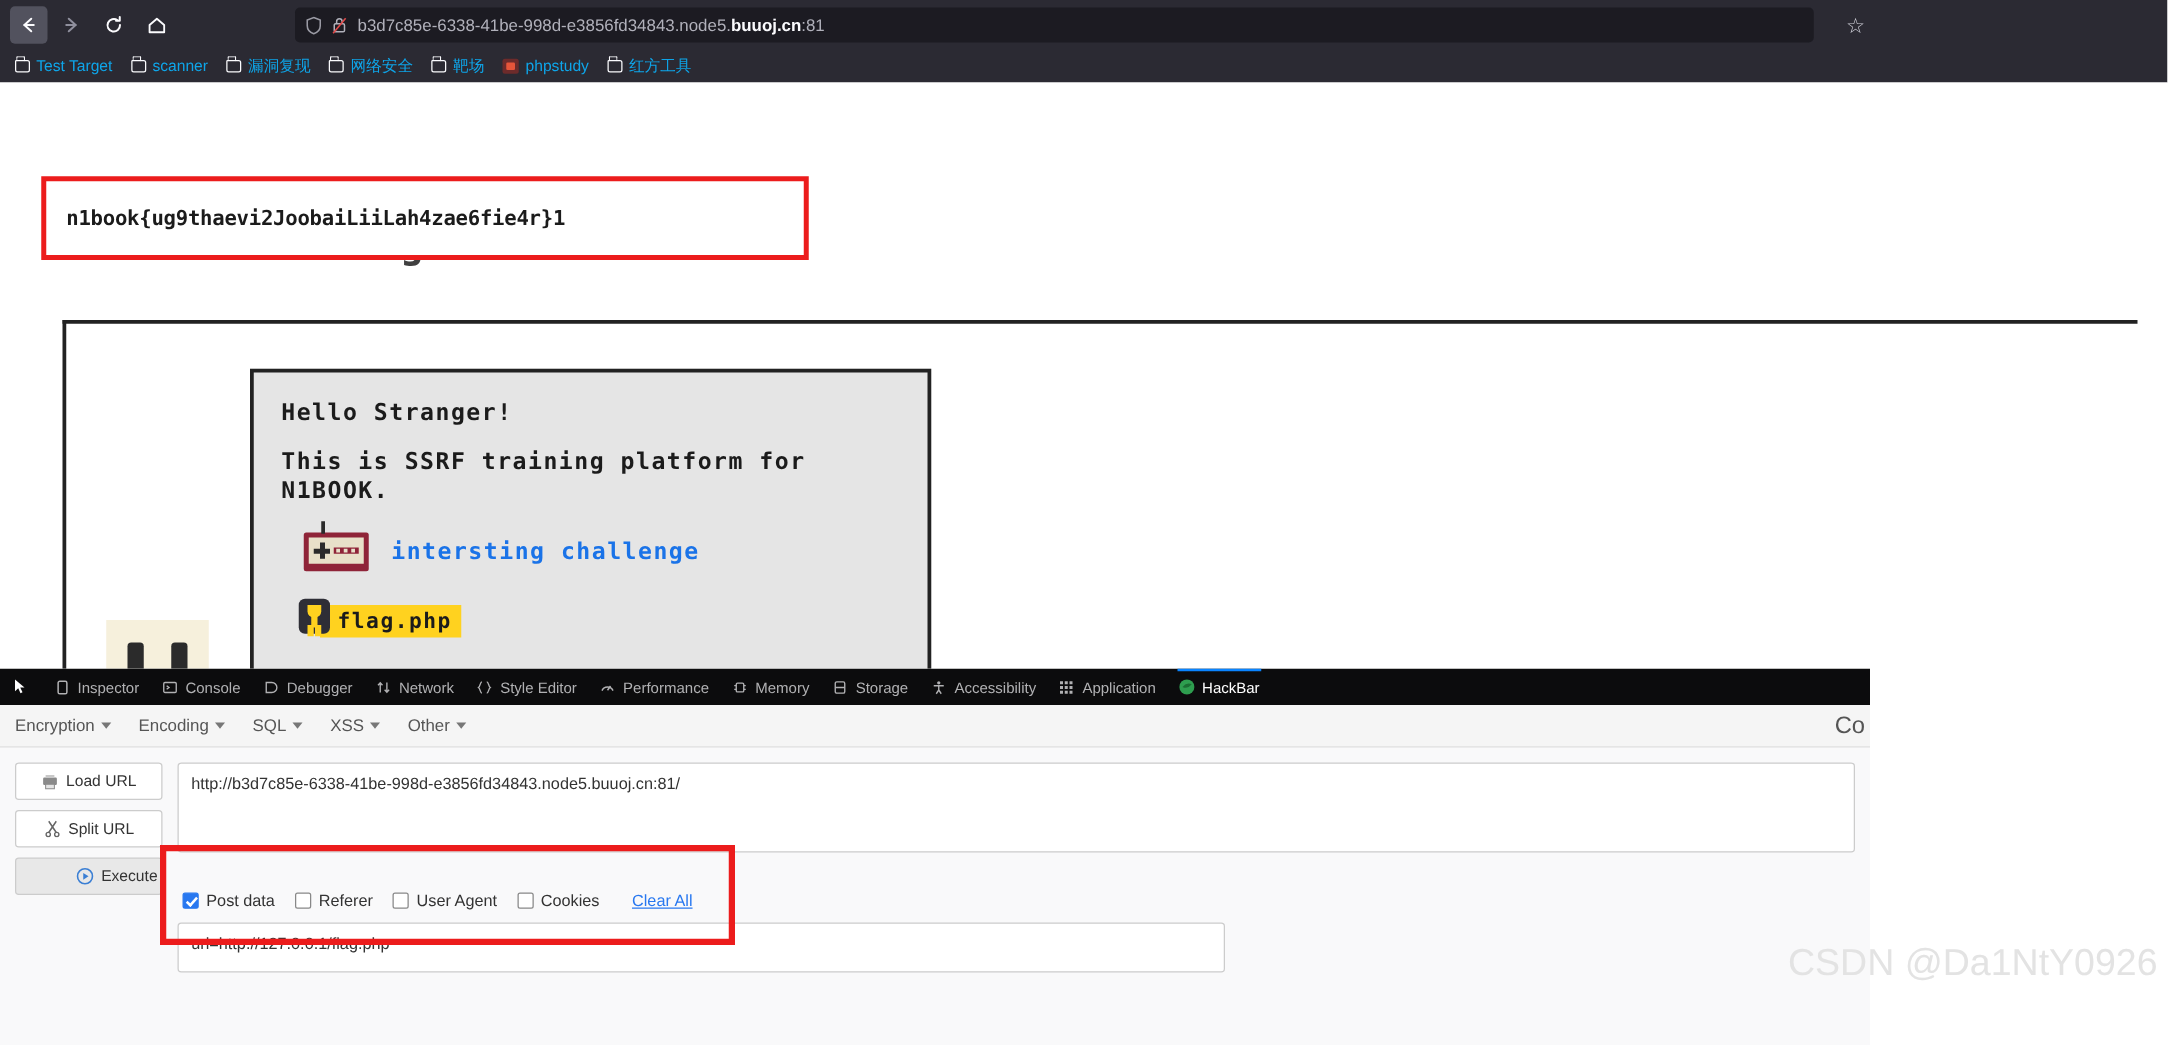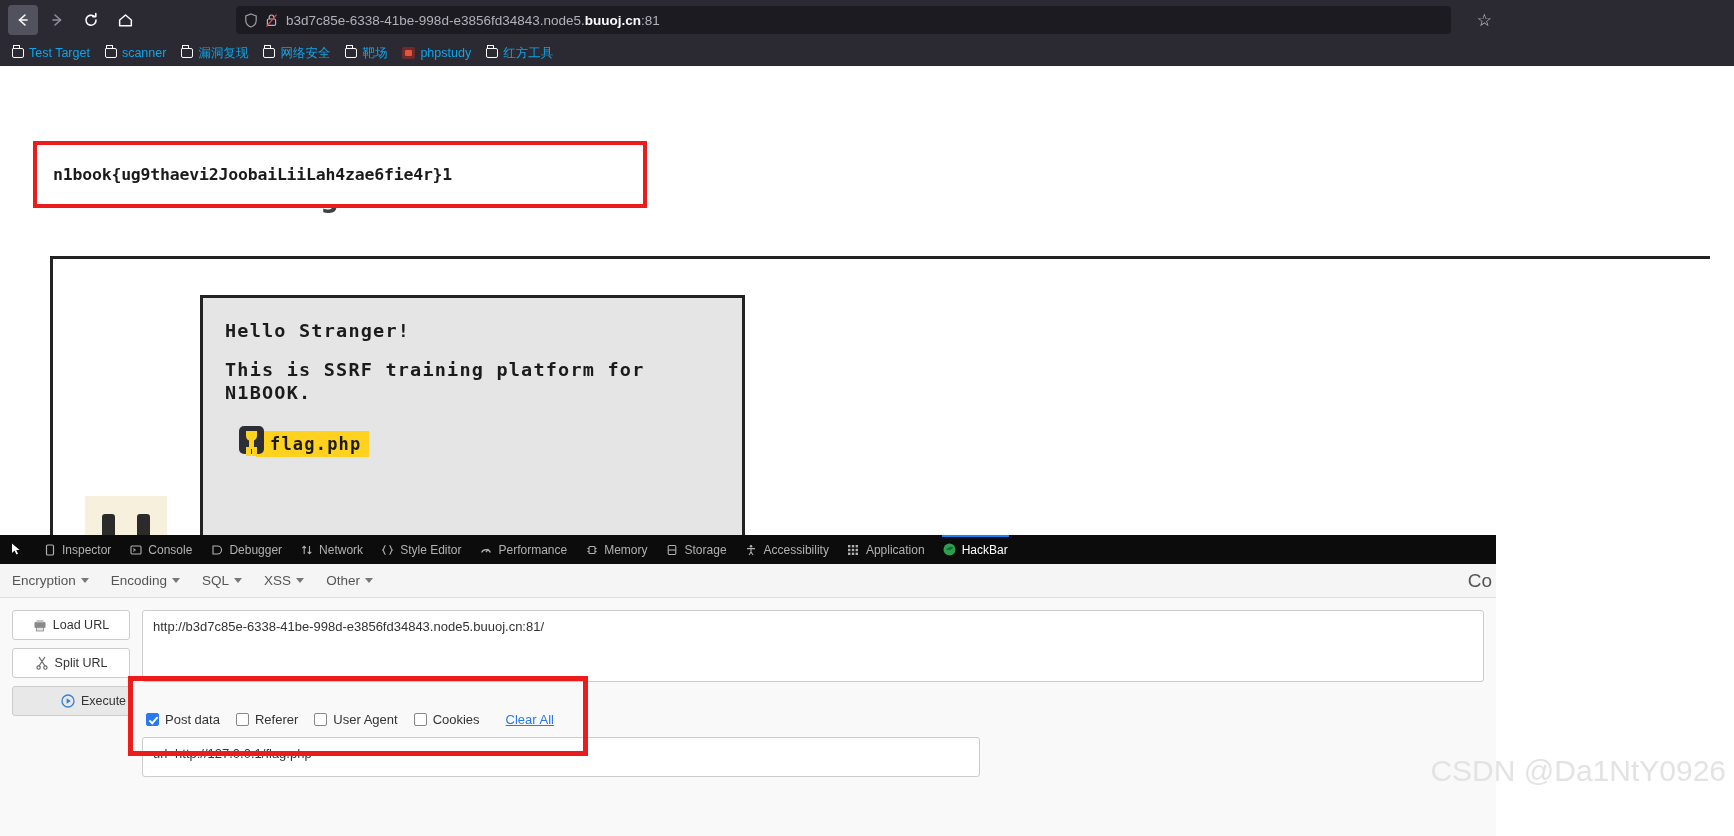--- a/index.html
+++ b/index.html
@@ -539,20 +539,33 @@
 
   <div class="h1 pixel">SSRF Training</div>
 
   <div class="hr"></div>
 
   <div class="bubble">
     <div class="bubble-inner">
       <div class="btxt">Hello Stranger!</div>
       <div class="btxt p2">This is SSRF training platform for N1BOOK.</div>
 
+      <div class="linkrow">
+        <span class="gamepad">
+          <i class="gp-antenna"></i>
+          <i class="gp-cross"></i>
+          <i class="gp-bar"></i>
+          <span class="gp-dots">
+              <i></i>
+              <i></i>
+              <i></i>
+            </span>
+        </span>
+        <a class="link-blue" href="#">intersting challenge</a>
+      </div>
 
       <div class="trophyrow">
         <span class="trophy-item">
           <span class="trophy"></span>
           <a class="hl-link" href="#">flag.php</a>
         </span>
       </div>
     </div>
   </div>
 

